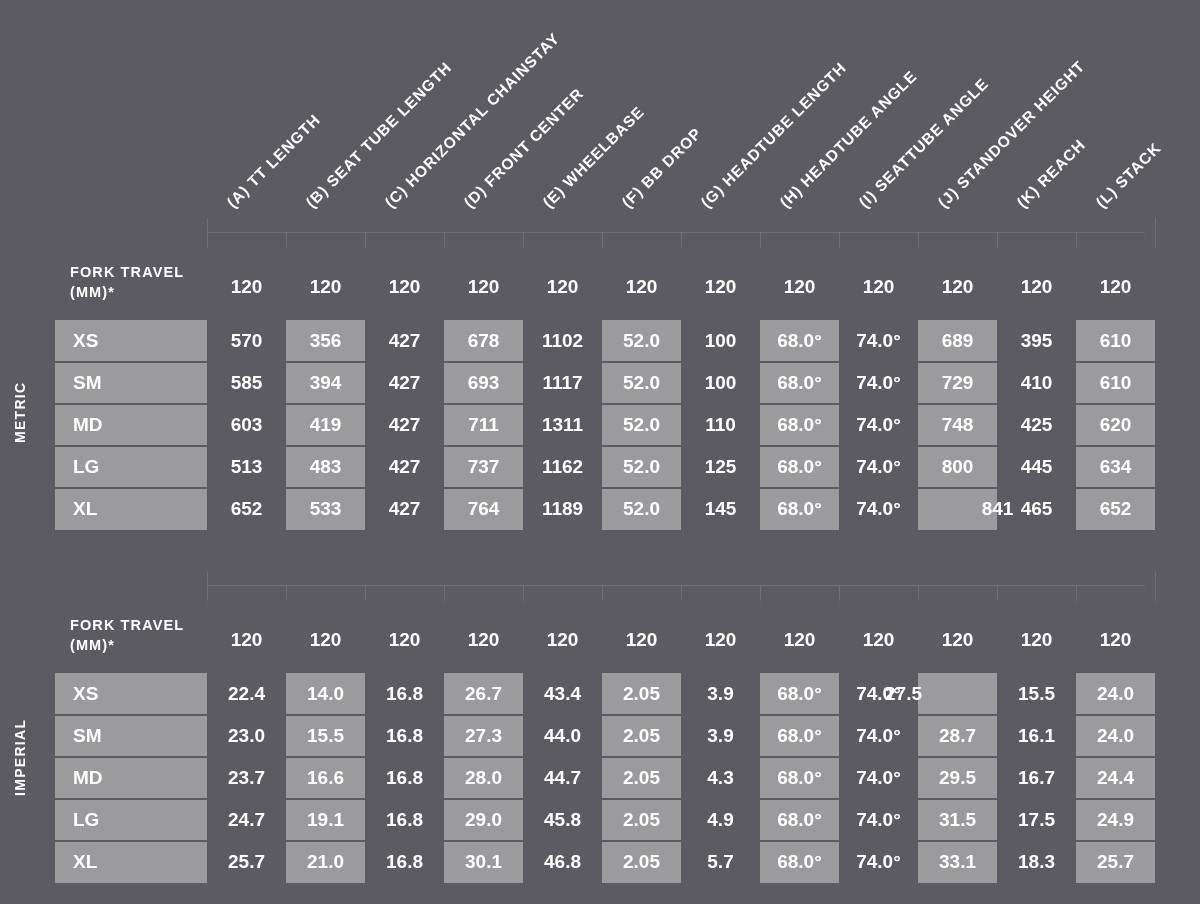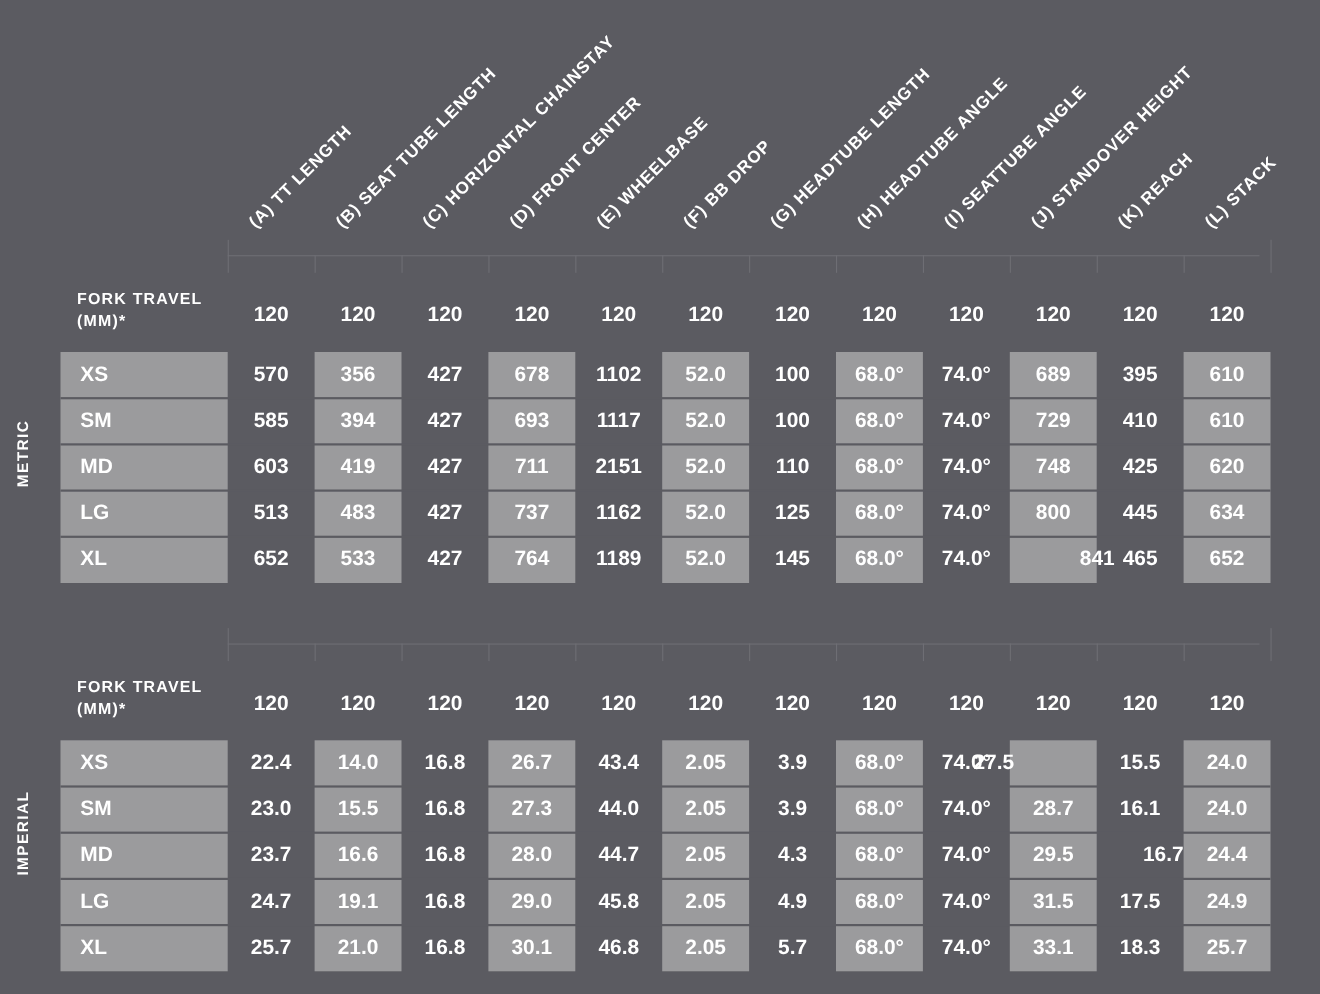--- a/index.html
+++ b/index.html
@@ -225,21 +225,21 @@
         <div class="cell" style="left: 760px; top: 42px;">68.0°</div>
         <div class="cell" style="left: 839px; top: 42px;">74.0°</div>
         <div class="cell" style="left: 918px; top: 42px; border-radius: 16px;">729</div>
         <div class="cell" style="left: 997px; top: 42px;">410</div>
         <div class="cell" style="left: 1076px; top: 42px;">610</div>
         <div class="cell size" style="top: 84px;">MD</div>
         <div class="cell" style="left: 207px; top: 84px;">603</div>
         <div class="cell" style="left: 286px; top: 84px;">419</div>
         <div class="cell" style="left: 365px; top: 84px;">427</div>
         <div class="cell" style="left: 444px; top: 84px;">711</div>
-        <div class="cell" style="left: 523px; top: 84px;">2151</div>
+        <div class="cell" style="left: 523px; top: 84px;">1311</div>
         <div class="cell" style="left: 602px; top: 84px;">52.0</div>
         <div class="cell" style="left: 681px; top: 84px;">110</div>
         <div class="cell" style="left: 760px; top: 84px;">68.0°</div>
         <div class="cell" style="left: 839px; top: 84px;">74.0°</div>
         <div class="cell" style="left: 918px; top: 84px;">748</div>
         <div class="cell" style="left: 997px; top: 84px;">425</div>
         <div class="cell" style="left: 1076px; top: 84px;">620</div>
         <div class="cell size" style="top: 126px;">LG</div>
         <div class="cell" style="left: 207px; top: 126px;">513</div>
         <div class="cell" style="left: 286px; top: 126px;">483</div>
@@ -346,21 +346,21 @@
         <div class="cell" style="left: 207px; top: 84px;">23.7</div>
         <div class="cell" style="left: 286px; top: 84px;">16.6</div>
         <div class="cell" style="left: 365px; top: 84px;">16.8</div>
         <div class="cell" style="left: 444px; top: 84px;">28.0</div>
         <div class="cell" style="left: 523px; top: 84px;">44.7</div>
         <div class="cell" style="left: 602px; top: 84px;">2.05</div>
         <div class="cell" style="left: 681px; top: 84px;">4.3</div>
         <div class="cell" style="left: 760px; top: 84px;">68.0°</div>
         <div class="cell" style="left: 839px; top: 84px;">74.0°</div>
         <div class="cell" style="left: 918px; top: 84px;">29.5</div>
-        <div class="cell" style="left: 997px; top: 84px; text-align: right;">16.7</div>
+        <div class="cell" style="left: 997px; top: 84px;">16.7</div>
         <div class="cell" style="left: 1076px; top: 84px;">24.4</div>
         <div class="cell size" style="top: 126px;">LG</div>
         <div class="cell" style="left: 207px; top: 126px;">24.7</div>
         <div class="cell" style="left: 286px; top: 126px;">19.1</div>
         <div class="cell" style="left: 365px; top: 126px;">16.8</div>
         <div class="cell" style="left: 444px; top: 126px;">29.0</div>
         <div class="cell" style="left: 523px; top: 126px;">45.8</div>
         <div class="cell" style="left: 602px; top: 126px;">2.05</div>
         <div class="cell" style="left: 681px; top: 126px;">4.9</div>
         <div class="cell" style="left: 760px; top: 126px;">68.0°</div>

